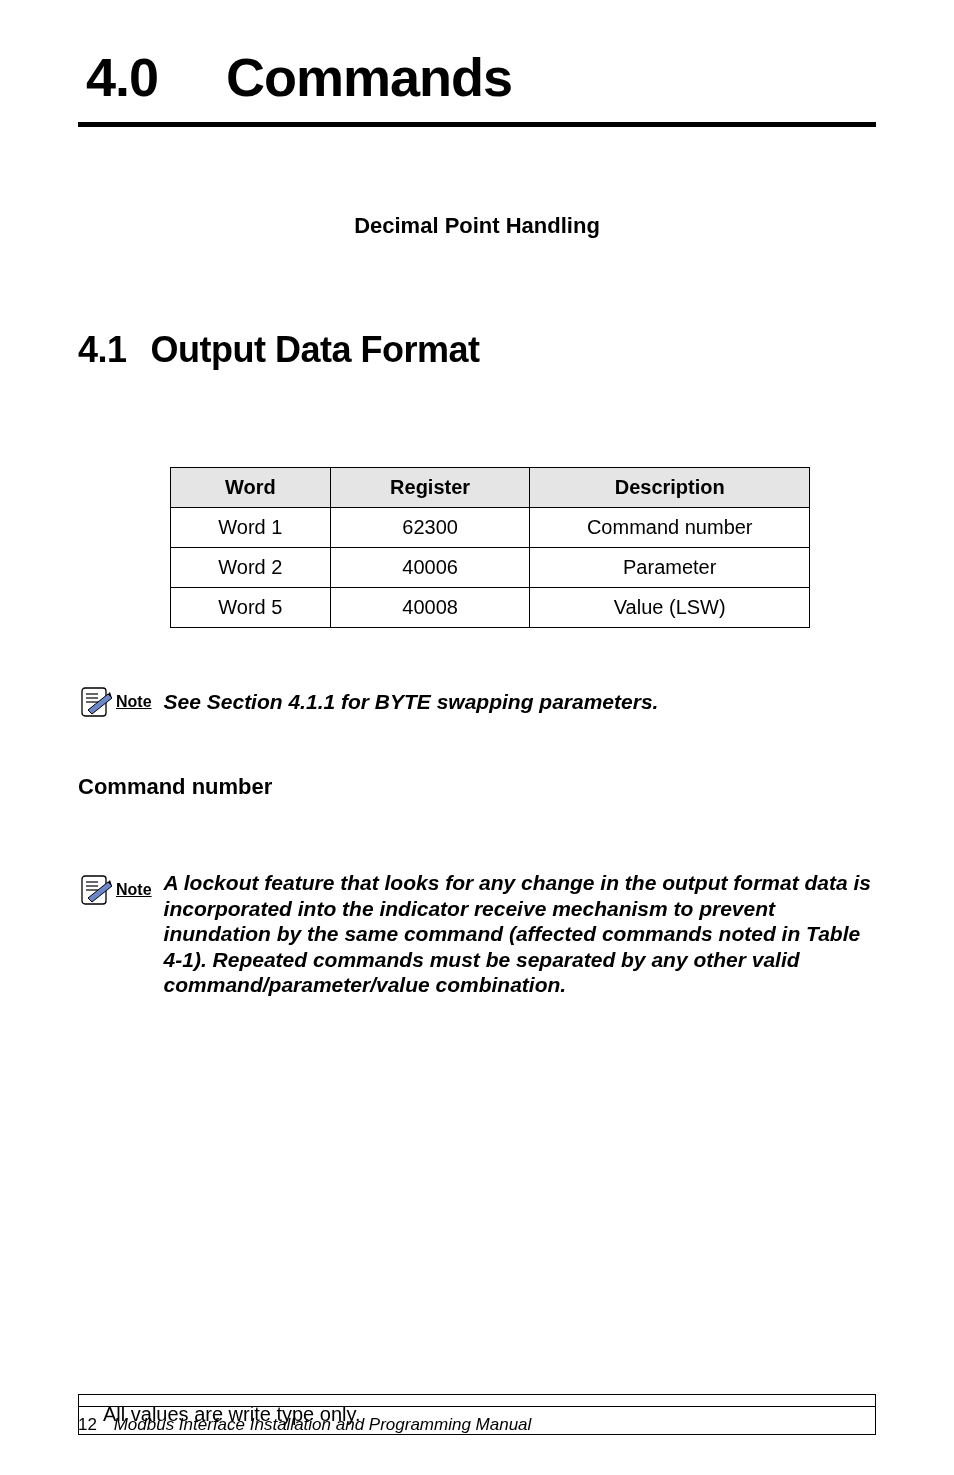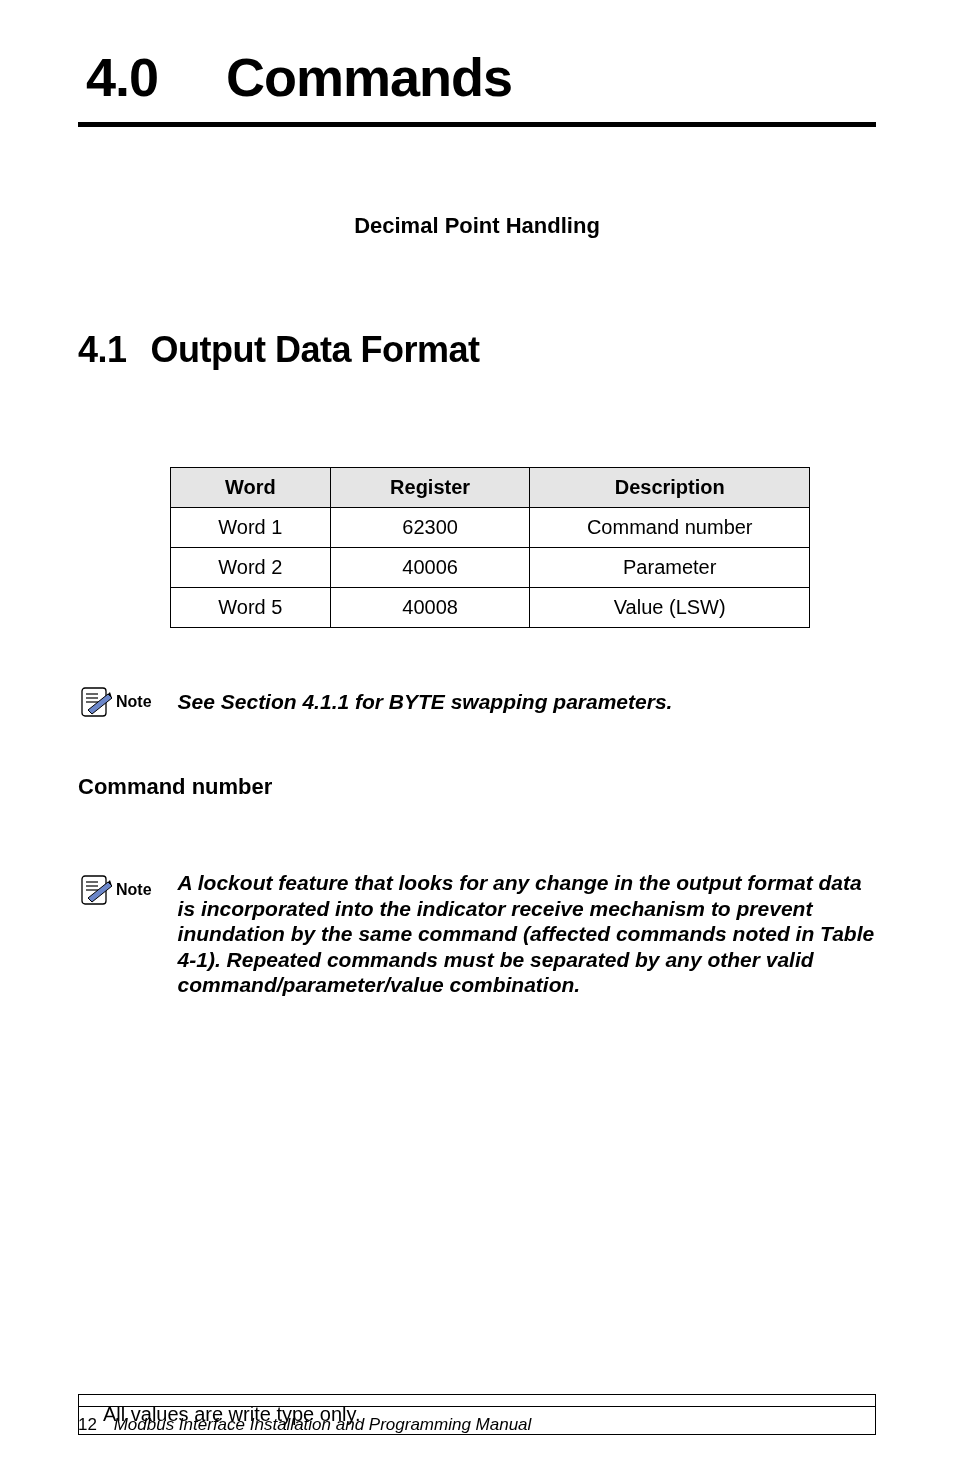--- a/index.html
+++ b/index.html
@@ -84,22 +84,23 @@
   .col-desc { width: 280px; }
 
   .note-row {
     display: flex;
     align-items: center;
     margin: 0 0 54px 0;
   }
   .note-icon-block {
     display: flex;
     align-items: center;
-    margin-right: 20px;
+    margin-right: 6px;
     flex: 0 0 auto;
+    text-decoration: underline;
   }
   .note-label {
     font-weight: 700;
     font-size: 16px;
     font-family: "Helvetica Neue", Helvetica, Arial, sans-serif;
     margin-left: 2px;
   }
   .note-text {
     font-style: italic;
     font-weight: 700;

